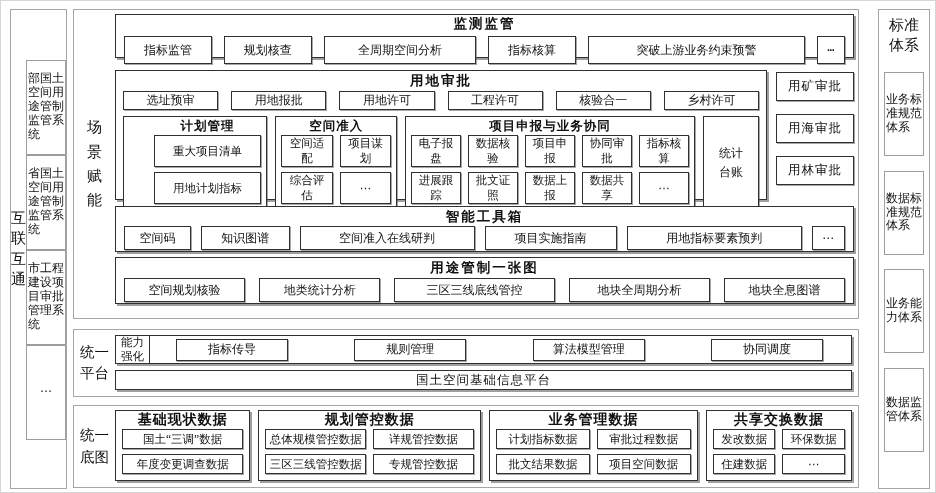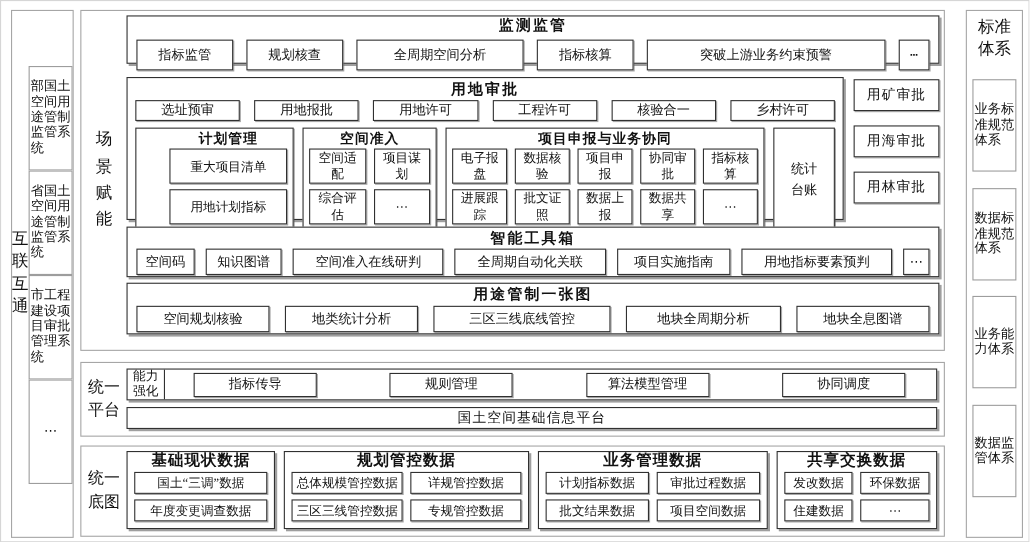--- a/index.html
+++ b/index.html
@@ -179,21 +179,20 @@
               <div class="side-box">用林审批</div>
             </div>
         </div>
 
         <div class="box toolbox">
           <div class="sec-title">智能工具箱</div>
           <div class="chip-row">
               <div class="chip" style="flex-grow: 3;">空间码</div>
               <div class="chip" style="flex-grow: 4;">知识图谱</div>
               <div class="chip" style="flex-grow: 8;">空间准入在线研判</div>
-              <div class="chip" style="flex-grow: 8;">全周期自动化关联</div>
               <div class="chip" style="flex-grow: 6;">项目实施指南</div>
               <div class="chip" style="flex-grow: 8;">用地指标要素预判</div>
               <div class="chip" style="flex-grow: 2;">⋯</div>
             </div>
         </div>
 
         <div class="box onemap">
           <div class="sec-title">用途管制一张图</div>
           <div class="chip-row">
               <div class="chip" style="flex-grow: 6;">空间规划核验</div>

